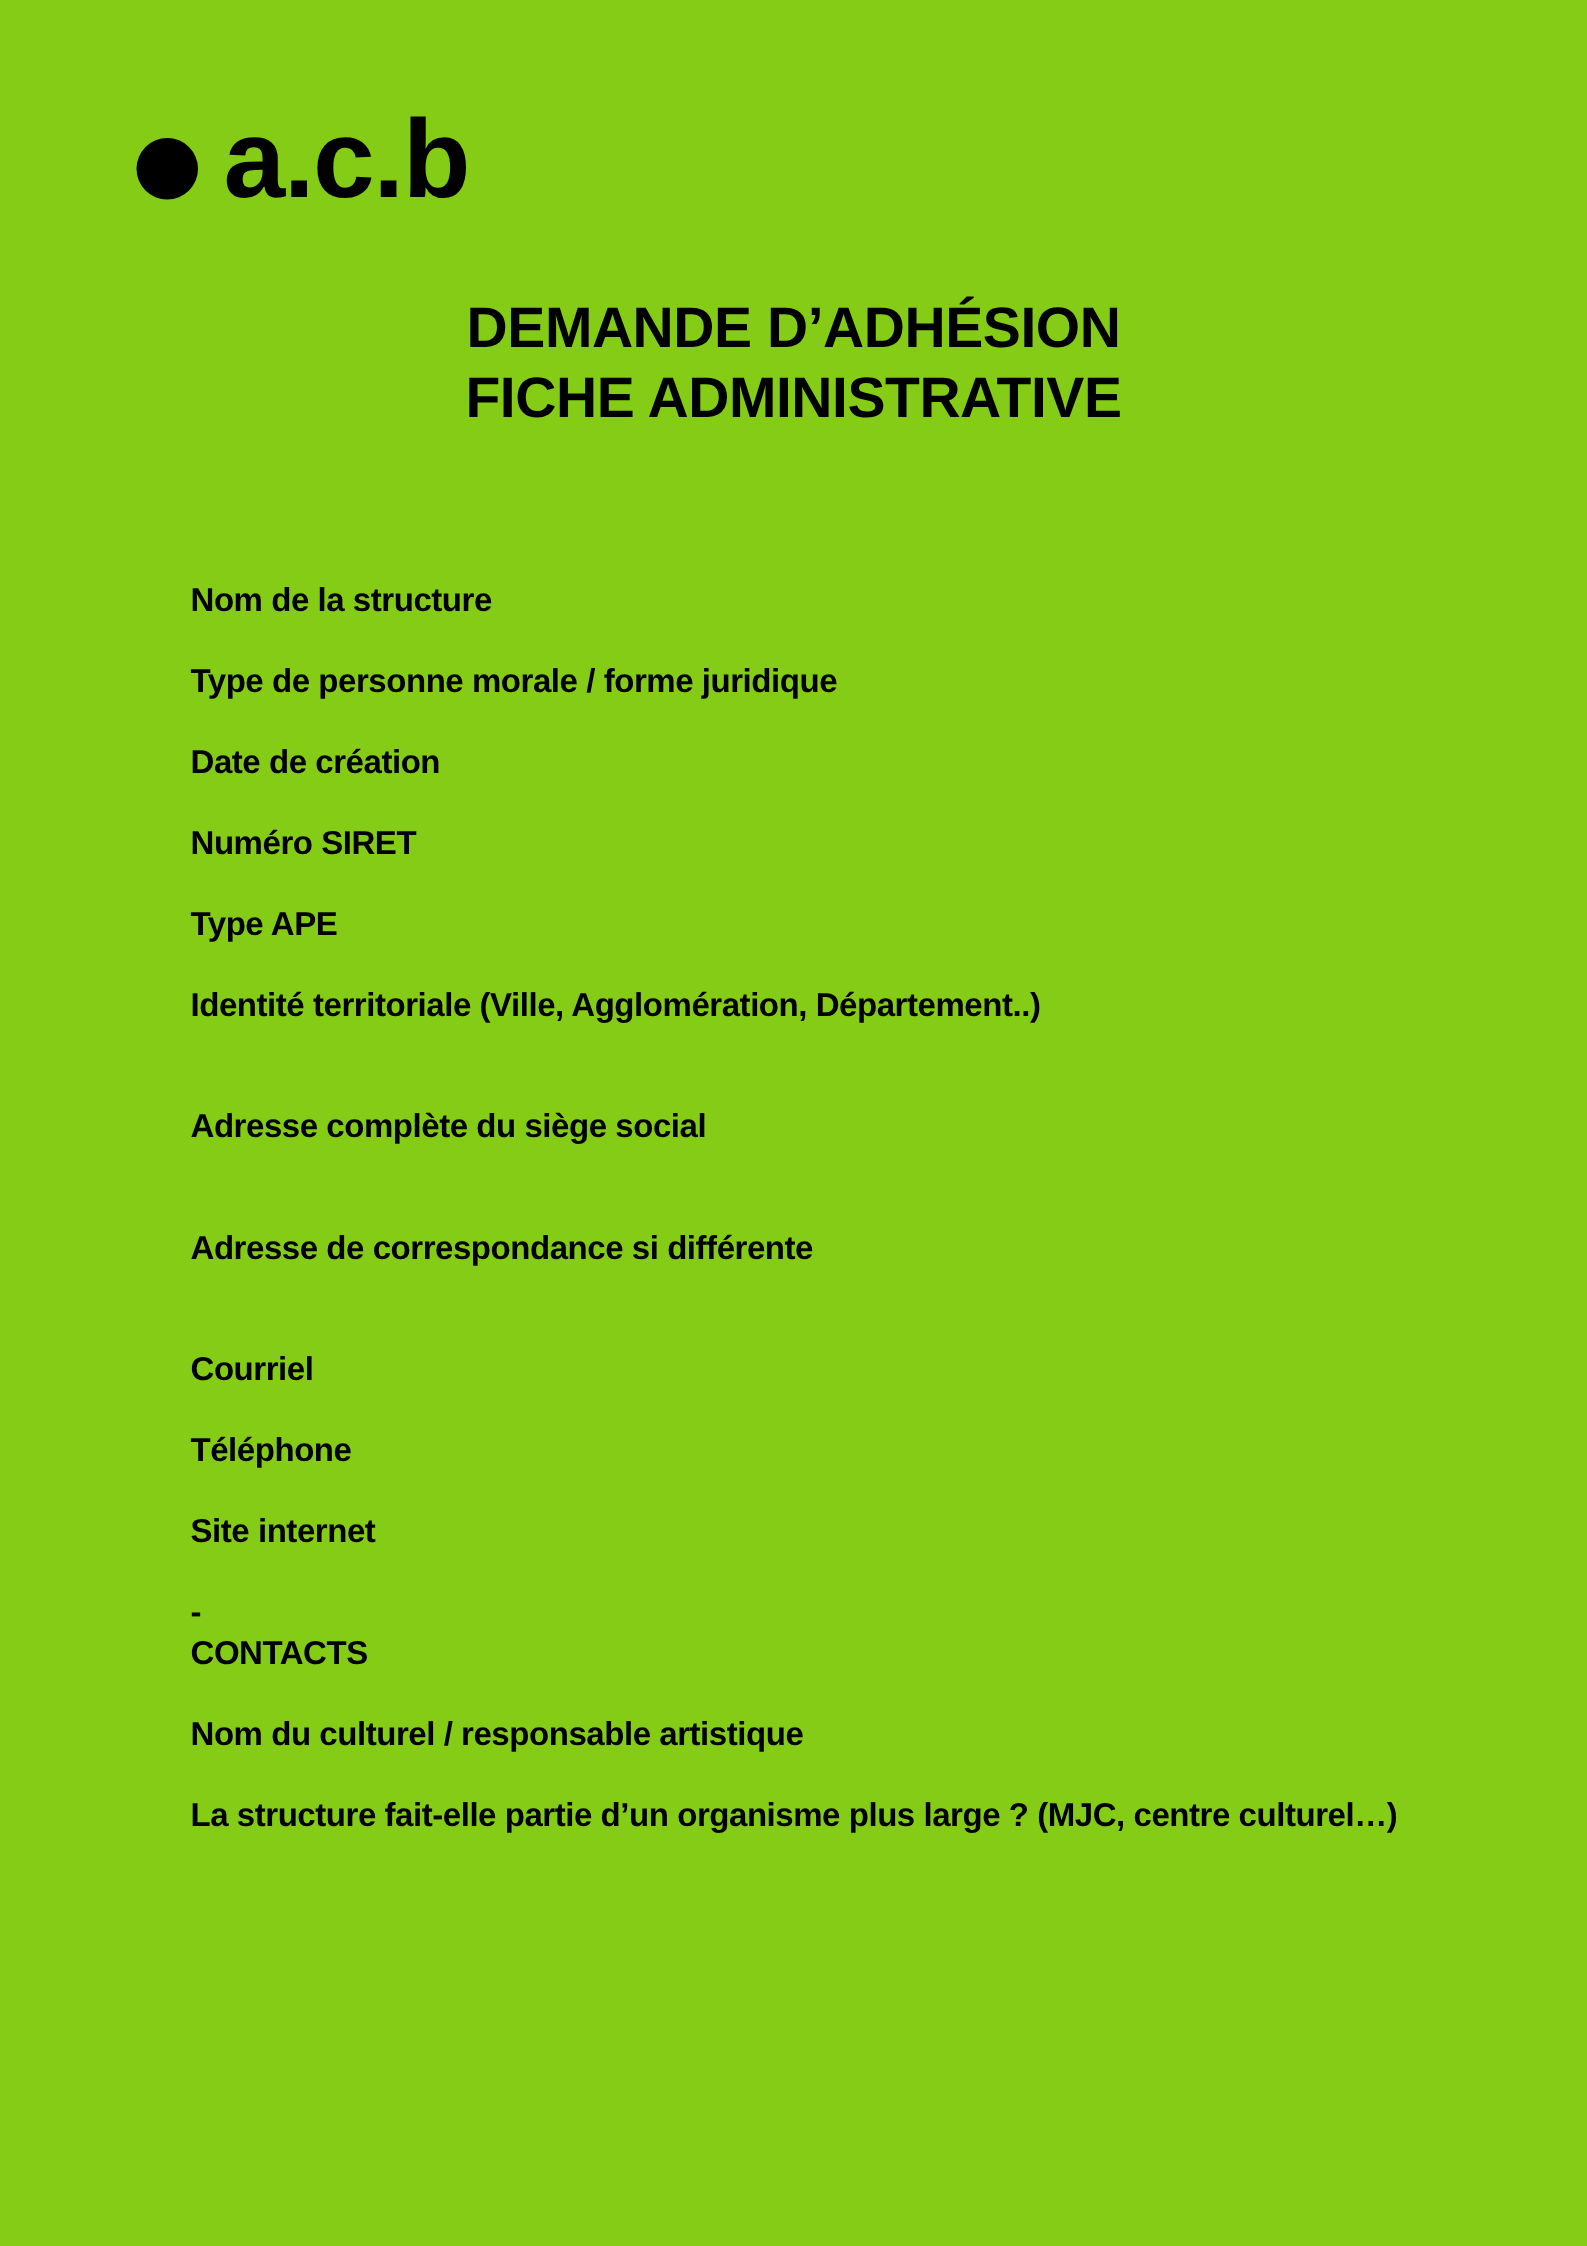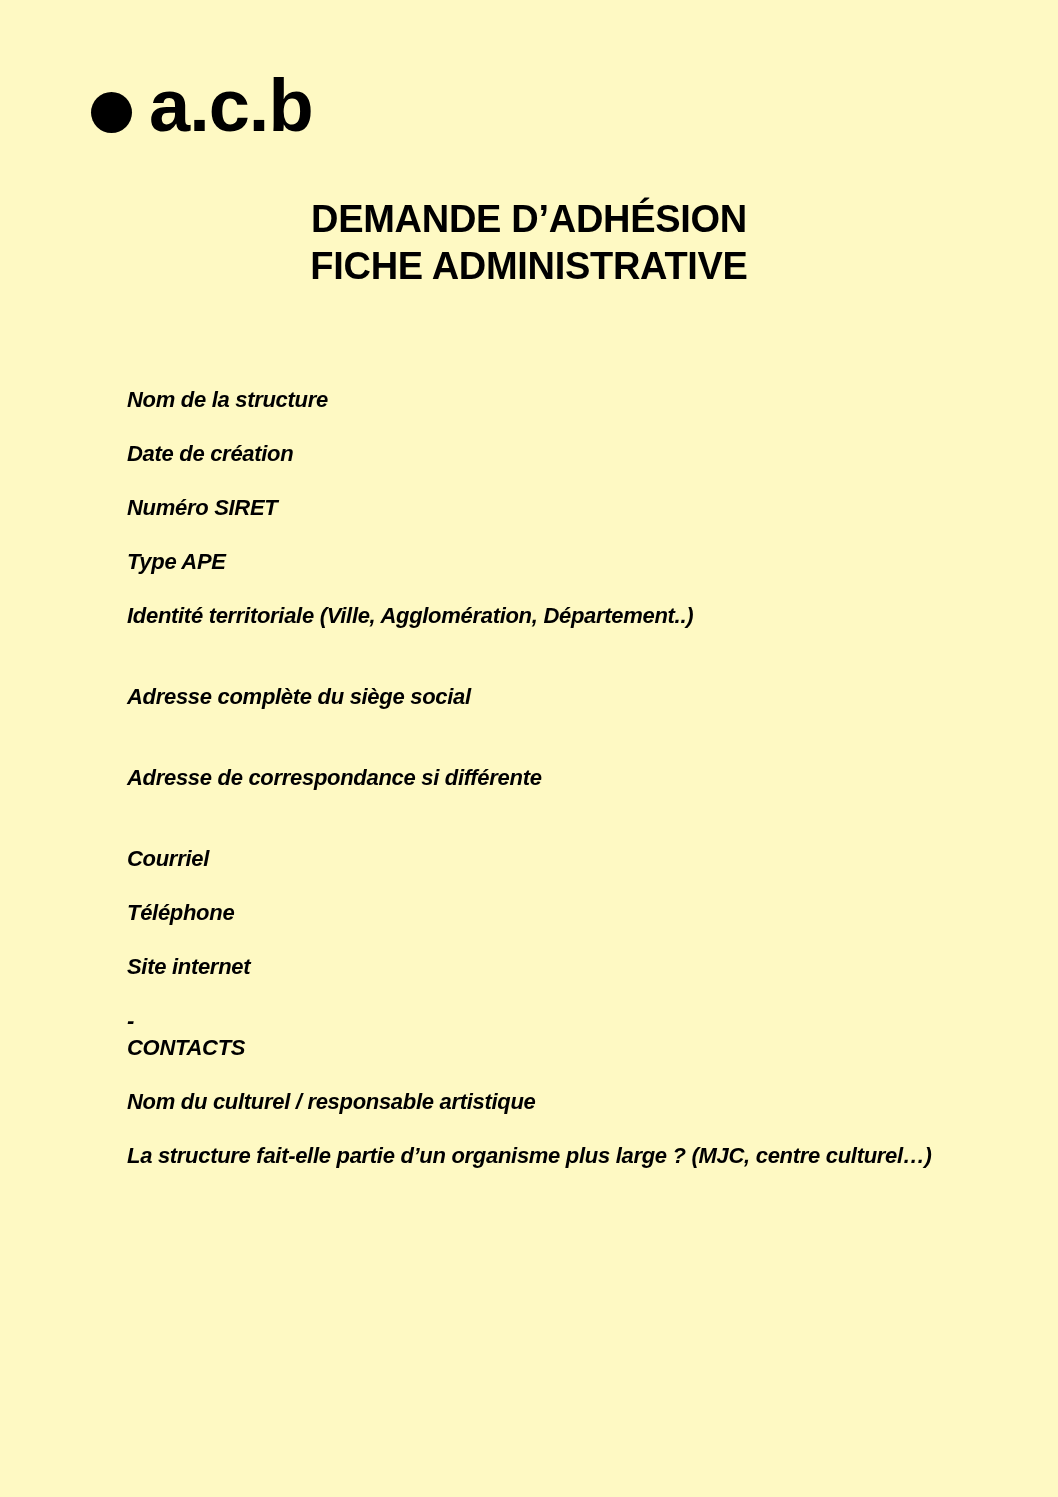--- a/index.html
+++ b/index.html
@@ -11,21 +11,21 @@
     width: 1058px;
     height: 1497px;
     position: relative;
     font-family: "Liberation Sans", "DejaVu Sans", sans-serif;
     color: #000000;
     overflow: hidden;
   }
   .page {
     position: absolute;
     inset: 0;
-    background: #fef9c3;
+    background: #84cc16;
   }
   
   .logo {
     position: absolute;
     left: 91px;
     top: 69px;
     width: 260px;
     height: 80px;
   }
   .logo-dot {
@@ -65,21 +65,20 @@
     left: 127px;
     top: 386px;
     width: 910px;
     font-size: 22px;
     font-weight: 700;
     letter-spacing: -0.3px;
   }
   .line {
     line-height: 27px;
     white-space: nowrap;
-    font-style: italic;
   }
   .mb0 { margin-bottom: 0; }
   .mb1 { margin-bottom: 27px; }
   .mb2 { margin-bottom: 54px; }
 </style>
 </head>
 <body>
 
 <div class="page">
 
@@ -88,20 +87,21 @@
     <span class="logo-text">a.c.b</span>
   </div>
 
   <div class="title">
     <div>DEMANDE D’ADHÉSION</div>
     <div>FICHE ADMINISTRATIVE</div>
   </div>
 
   <div class="form">
     <div class="line mb1">Nom de la structure</div>
+    <div class="line mb1">Type de personne morale / forme juridique</div>
     <div class="line mb1">Date de création</div>
     <div class="line mb1">Numéro SIRET</div>
     <div class="line mb1">Type APE</div>
     <div class="line mb2">Identité territoriale (Ville, Agglomération, Département..)</div>
     <div class="line mb2">Adresse complète du siège social</div>
     <div class="line mb2">Adresse de correspondance si différente</div>
     <div class="line mb1">Courriel</div>
     <div class="line mb1">Téléphone</div>
     <div class="line mb1">Site internet</div>
     <div class="line mb0">-</div>

